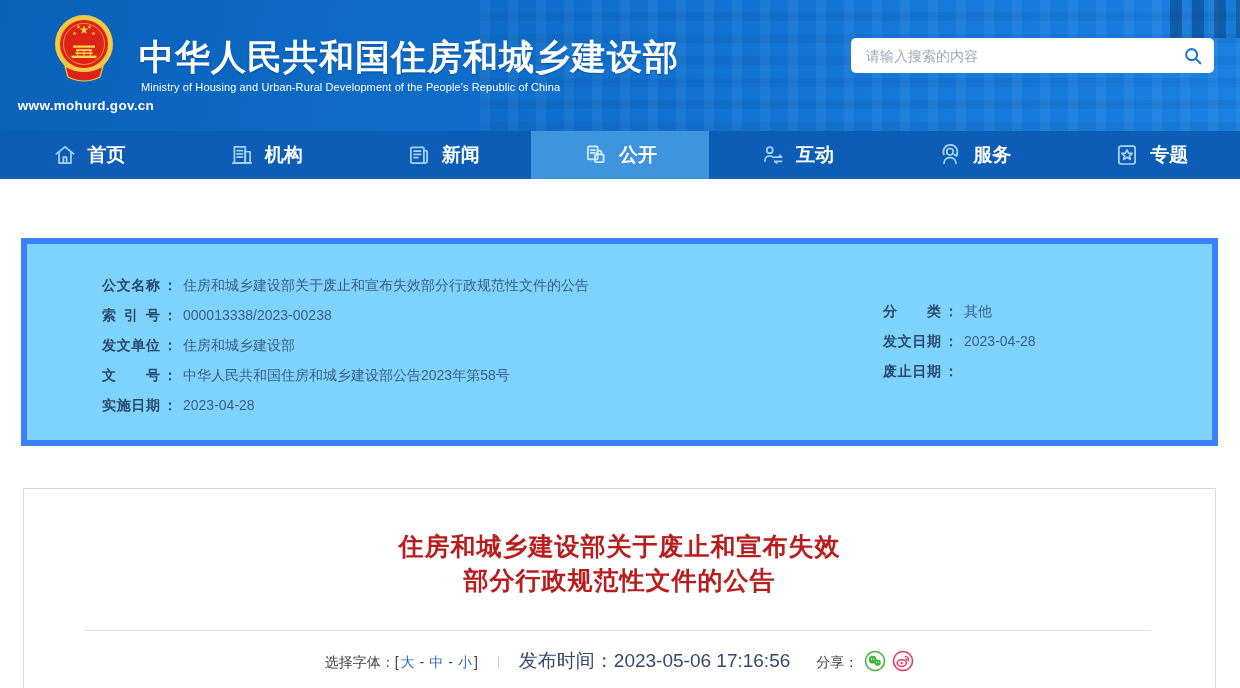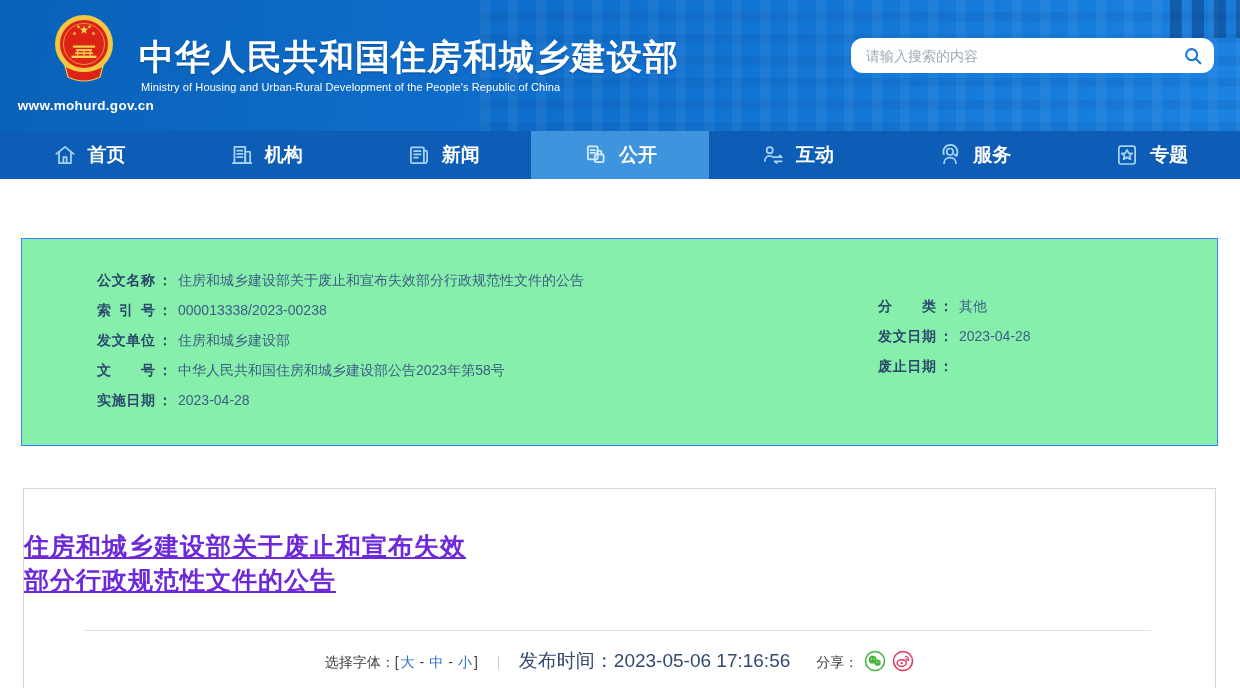--- a/index.html
+++ b/index.html
@@ -14,21 +14,21 @@
         repeating-linear-gradient(90deg,rgba(255,255,255,0.05) 0 10px,transparent 10px 28px),
         repeating-linear-gradient(0deg,rgba(8,56,120,0.10) 0 9px,transparent 9px 22px);}
   .header-corner{position:absolute;right:0;top:0;width:70px;height:38px;pointer-events:none;
       background:repeating-linear-gradient(90deg,rgba(7,48,105,0.45) 0 12px,rgba(13,90,170,0.15) 12px 22px);}
   .emblem{position:absolute;left:50px;top:12px;}
   .site-url{position:absolute;left:14px;top:98px;width:144px;text-align:center;
             color:#fff;font-weight:bold;font-size:13.5px;letter-spacing:0.3px;}
   .title-cn{position:absolute;left:139px;top:34px;color:#fff;font-size:35px;font-weight:bold;
             letter-spacing:1px;text-shadow:0 1px 2px rgba(0,40,90,0.35);white-space:nowrap;}
   .title-en{position:absolute;left:141px;top:81px;color:#fff;font-size:11px;letter-spacing:0.1px;white-space:nowrap;}
-  .searchbox{position:absolute;left:851px;top:38px;width:363px;height:35px;background:#fff;border-radius:12px;}
+  .searchbox{position:absolute;left:851px;top:38px;width:363px;height:35px;background:#fff;border-radius:5px;}
   .searchbox input{position:absolute;left:0;top:0;width:310px;height:35px;border:none;outline:none;
             background:transparent;padding:0 0 0 15px;font-size:14px;color:#333;
             font-family:"Liberation Sans","DejaVu Sans",sans-serif;}
   .searchbox input::placeholder{color:#9daab8;}
   .search-btn{position:absolute;right:10px;top:7px;width:22px;height:22px;cursor:pointer;background:none;border:none;padding:0;}
 
   
   .nav{position:absolute;left:0;top:131px;width:1240px;height:48px;background:#0d5db6;display:flex;}
   .nav-item{width:177.14px;height:48px;display:flex;align-items:center;justify-content:center;
             gap:10px;color:#fff;font-size:19px;font-weight:bold;cursor:pointer;}
@@ -36,34 +36,34 @@
   .nav-item svg{flex:0 0 auto;}
 
   
   .breadcrumb{position:absolute;left:23px;top:200px;font-size:14px;color:#9a9a9a;margin-top:40px;}
   .crumb{color:#9a9a9a;cursor:pointer;}
   .crumb-sep{margin:0 7px;color:#9a9a9a;}
   .crumb-current{color:#9a9a9a;}
 
   
   .meta-card{position:absolute;left:21px;top:238px;width:1197px;height:208px;box-sizing:border-box;
-             background:#86efac;border:1px solid #3b82f6;}
+             background:#7dd3fc;border:6px solid #3b82f6;}
   .mcol-left{position:absolute;left:75px;top:26px;}
   .mcol-right{position:absolute;left:856px;top:40px;margin-top:12px;}
   .mrow{height:30px;line-height:30px;font-size:14px;white-space:nowrap;}
   .mlabel{display:inline-block;width:58px;text-align:justify;text-align-last:justify;
           font-weight:bold;color:#2b4a6b;vertical-align:top;}
   .mcolon{font-weight:bold;color:#2b4a6b;margin:0 6px 0 3px;}
   .mvalue{color:#3e5e85;}
 
   
   .article-card{position:absolute;left:23px;top:488px;width:1193px;height:220px;box-sizing:border-box;
                 background:#fff;border:1px solid #d8d8d8;}
-  .article-title{margin-top:40px;color:#6d28d9;font-size:25px;font-weight:bold;
-                 line-height:34px;letter-spacing:1px;text-decoration:underline;}
+  .article-title{margin-top:40px;text-align:center;color:#b91c1c;font-size:25px;font-weight:bold;
+                 line-height:34px;letter-spacing:1px;}
   .title-divider{position:absolute;left:60px;right:64px;top:141px;height:1px;background:#e2e2e2;}
   .toolbar{position:absolute;left:0;right:0;top:157px;height:30px;line-height:30px;
            text-align:center;font-size:14px;color:#3f3f3f;white-space:nowrap;}
   .toolbar .lbl{color:#3f3f3f;}
   .size-link{color:#2d6cc9;cursor:pointer;margin:0 2px;}
   .size-dash{color:#3f3f3f;margin:0 3px;}
   .v-sep{display:inline-block;width:1px;height:13px;background:#c9c9c9;margin:0 20px;vertical-align:-2px;}
   .pub{color:#33496e;font-size:19px;}
   .share-lbl{margin-left:26px;color:#3f3f3f;}
   .share-icon{vertical-align:-5px;margin-left:6px;cursor:pointer;}

